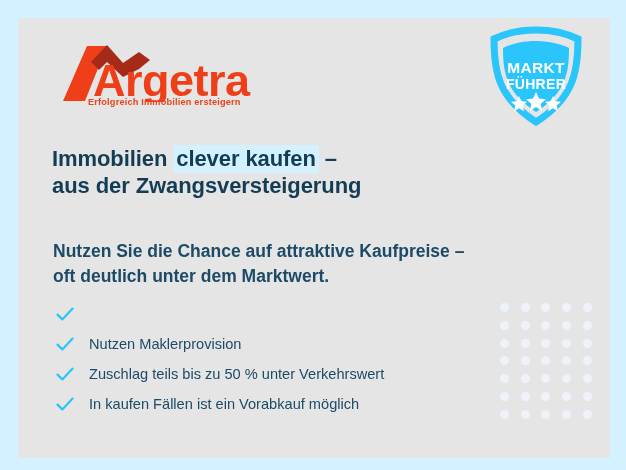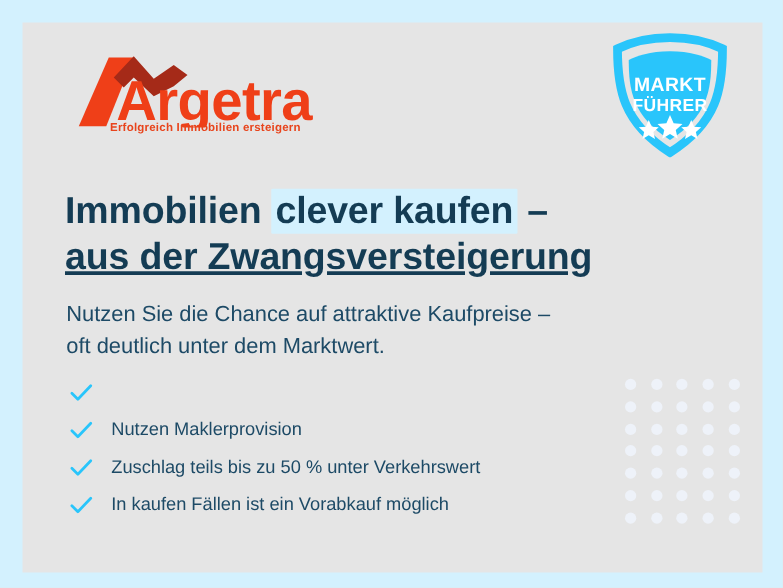--- a/index.html
+++ b/index.html
@@ -88,42 +88,42 @@
     width: 100px;
     height: 100px;
   }
 
   
   #headline {
     position: absolute;
     left: 34px;
     top: 112px;
     width: 500px;
-    font-size: 30px;
+    font-size: 22px;
     line-height: 1.24;
     font-weight: 700;
     color: #143c54;
     letter-spacing: -0.004em;
   }
   #headline .hl {
     background: #d3f1fe;
     padding: 1px 3px 2px 3px;
     border-radius: 1px;
   }
-  #headline .l2 { display: block; text-decoration: underline; }
+  #headline .l2 { display: block; }
 
   
   #subheadline {
     position: absolute;
     left: 35px;
     top: 203px;
     width: 500px;
     font-size: 17.5px;
     line-height: 1.48;
-    font-weight: 400;
+    font-weight: 700;
     color: #1d4a66;
   }
 
   
   #benefits {
     position: absolute;
     left: 35px;
     top: 281px;
     width: 440px;
     list-style: none;

